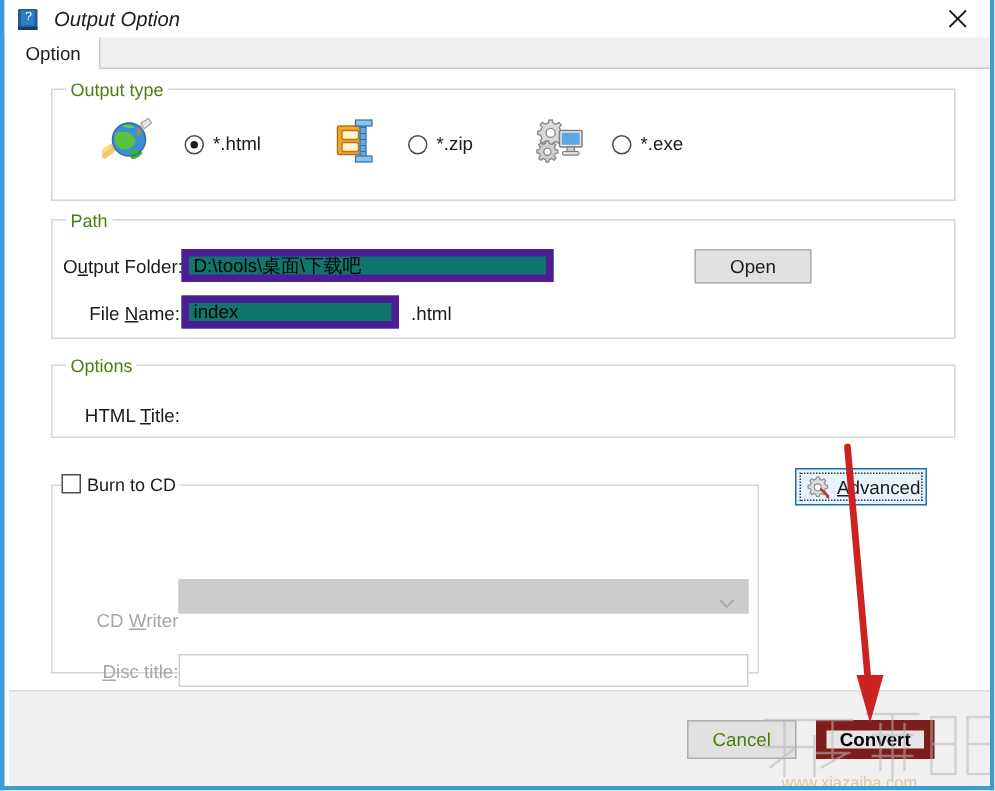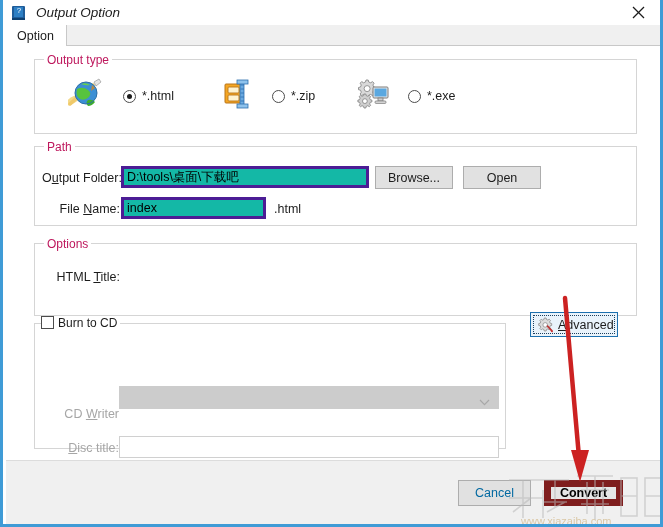--- a/index.html
+++ b/index.html
@@ -130,27 +130,27 @@
     position: absolute;
     border: 1px solid #d5d5d5;
     box-sizing: border-box;
   }
   .group > .legend {
     position: absolute;
     top: -7px; left: 9px;
     background: #ffffff;
     padding: 0 3px;
     font-size: 12px;
-    color: #be185d;
+    color: #4d7c0f;
     white-space: nowrap;
   }
 
   #grp-output-type { left: 28px; top: 13px; width: 603px; height: 75px; }
   #grp-path        { left: 28px; top: 100px; width: 603px; height: 80px; }
-  #grp-options     { left: 28px; top: 197px; width: 603px; height: 73px; }
+  #grp-options     { left: 28px; top: 197px; width: 603px; height: 49px; }
   #grp-burn        { left: 28px; top: 277px; width: 472px; height: 126px; }
 
   
   #burn-legend {
     position: absolute;
     top: -8px; left: 6px;
     background: #ffffff;
     padding: 0 3px 0 0;
     display: flex;
     white-space: nowrap;
@@ -201,22 +201,22 @@
     font-size: 12.5px;
     color: #1c1c1c;
     white-space: nowrap;
     text-align: right;
   }
   .fld-label.disabled { color: #a6a6a6; }
   .fld-label u { text-decoration: underline; }
 
   .textbox {
     position: absolute;
-    border: 3px solid #4c1d95;
-    background: #14b8a6;
+    border: 5px solid #4c1d95;
+    background: #0f766e;
     box-sizing: border-box;
     font-family: "Liberation Sans", sans-serif;
     font-size: 12.5px;
     color: #000000;
     padding: 0 0 0 3px;
     line-height: 20px;
     height: 22px;
     outline: none;
   }
   .textbox.disabled {
@@ -323,21 +323,21 @@
     border-top: 1px solid #dcdcdc;
   }
   #btn-cancel {
     position: absolute;
     left: 452px; top: 19px;
     width: 73px; height: 26px;
     border: 1px solid #adadad;
     background: #e1e1e1;
     box-sizing: border-box;
     display: flex; align-items: center; justify-content: center;
-    font-size: 12.5px; color: #0369a1;
+    font-size: 12.5px; color: #4d7c0f;
     cursor: default;
   }
   #btn-convert {
     position: absolute;
     left: 538px; top: 19px;
     width: 79px; height: 26px;
     border: 7px solid #7f1d1d;
     background: #e6e6e6;
     box-sizing: border-box;
     display: flex; align-items: center; justify-content: center;
@@ -453,23 +453,20 @@
         <span class="radio"></span>
         <span class="radio-label">*.exe</span>
       </div>
     </div>
 
     <div class="group" id="grp-path">
       <div class="legend">Path</div>
 
       <div class="fld-label" style="left:7px; top:24px; width:78px;">O<u>u</u>tput Folder:</div>
       <input class="textbox" type="text" style="left: 86px; top: 19px; width: 248px;" value="D:\tools\桌面\下载吧">
-      <div class="btn" style="left:340px; top:19px; width:78px;">
-        <span>Browse...</span>
-      </div>
       <div class="btn" style="left:428px; top:19px; width:78px;">
         <span>Open</span>
       </div>
 
       <div class="fld-label" style="left:22px; top:55px; width:63px;">File <u>N</u>ame:</div>
       <input class="textbox" type="text" style="left: 86px; top: 50px; width: 145px;" value="index">
       <div class="static-ext" style="left:239px; top:55px;">.html</div>
     </div>
 
     <div class="group" id="grp-options">

